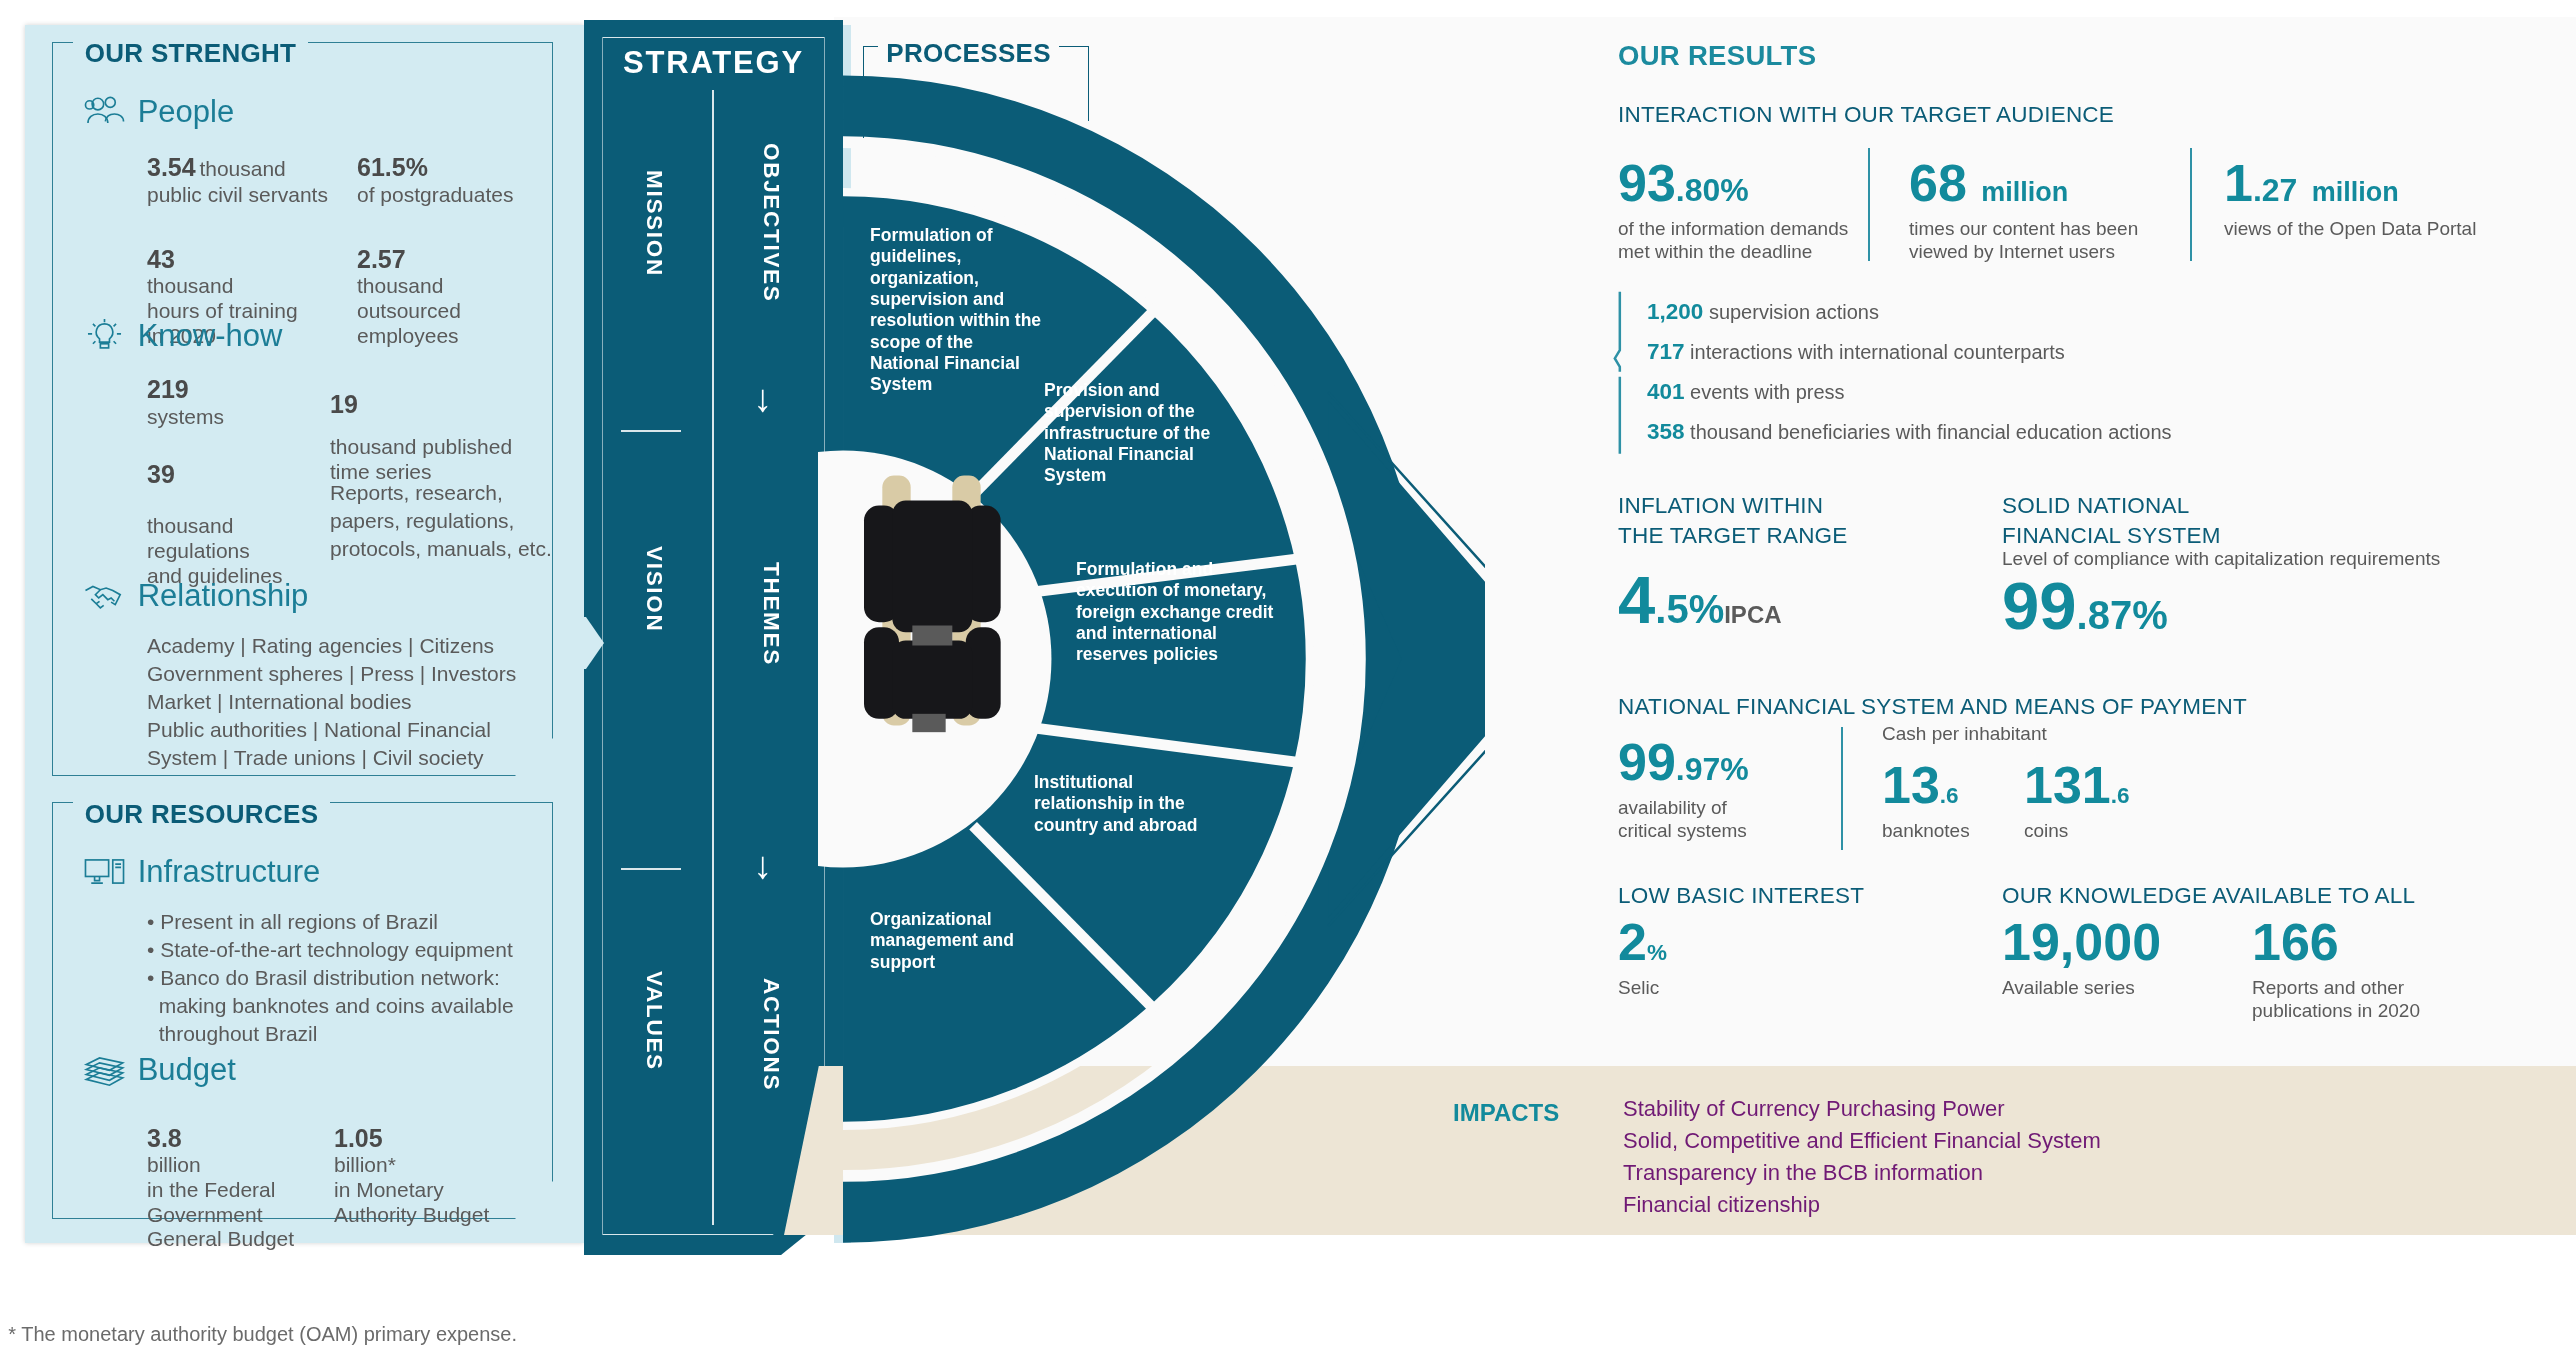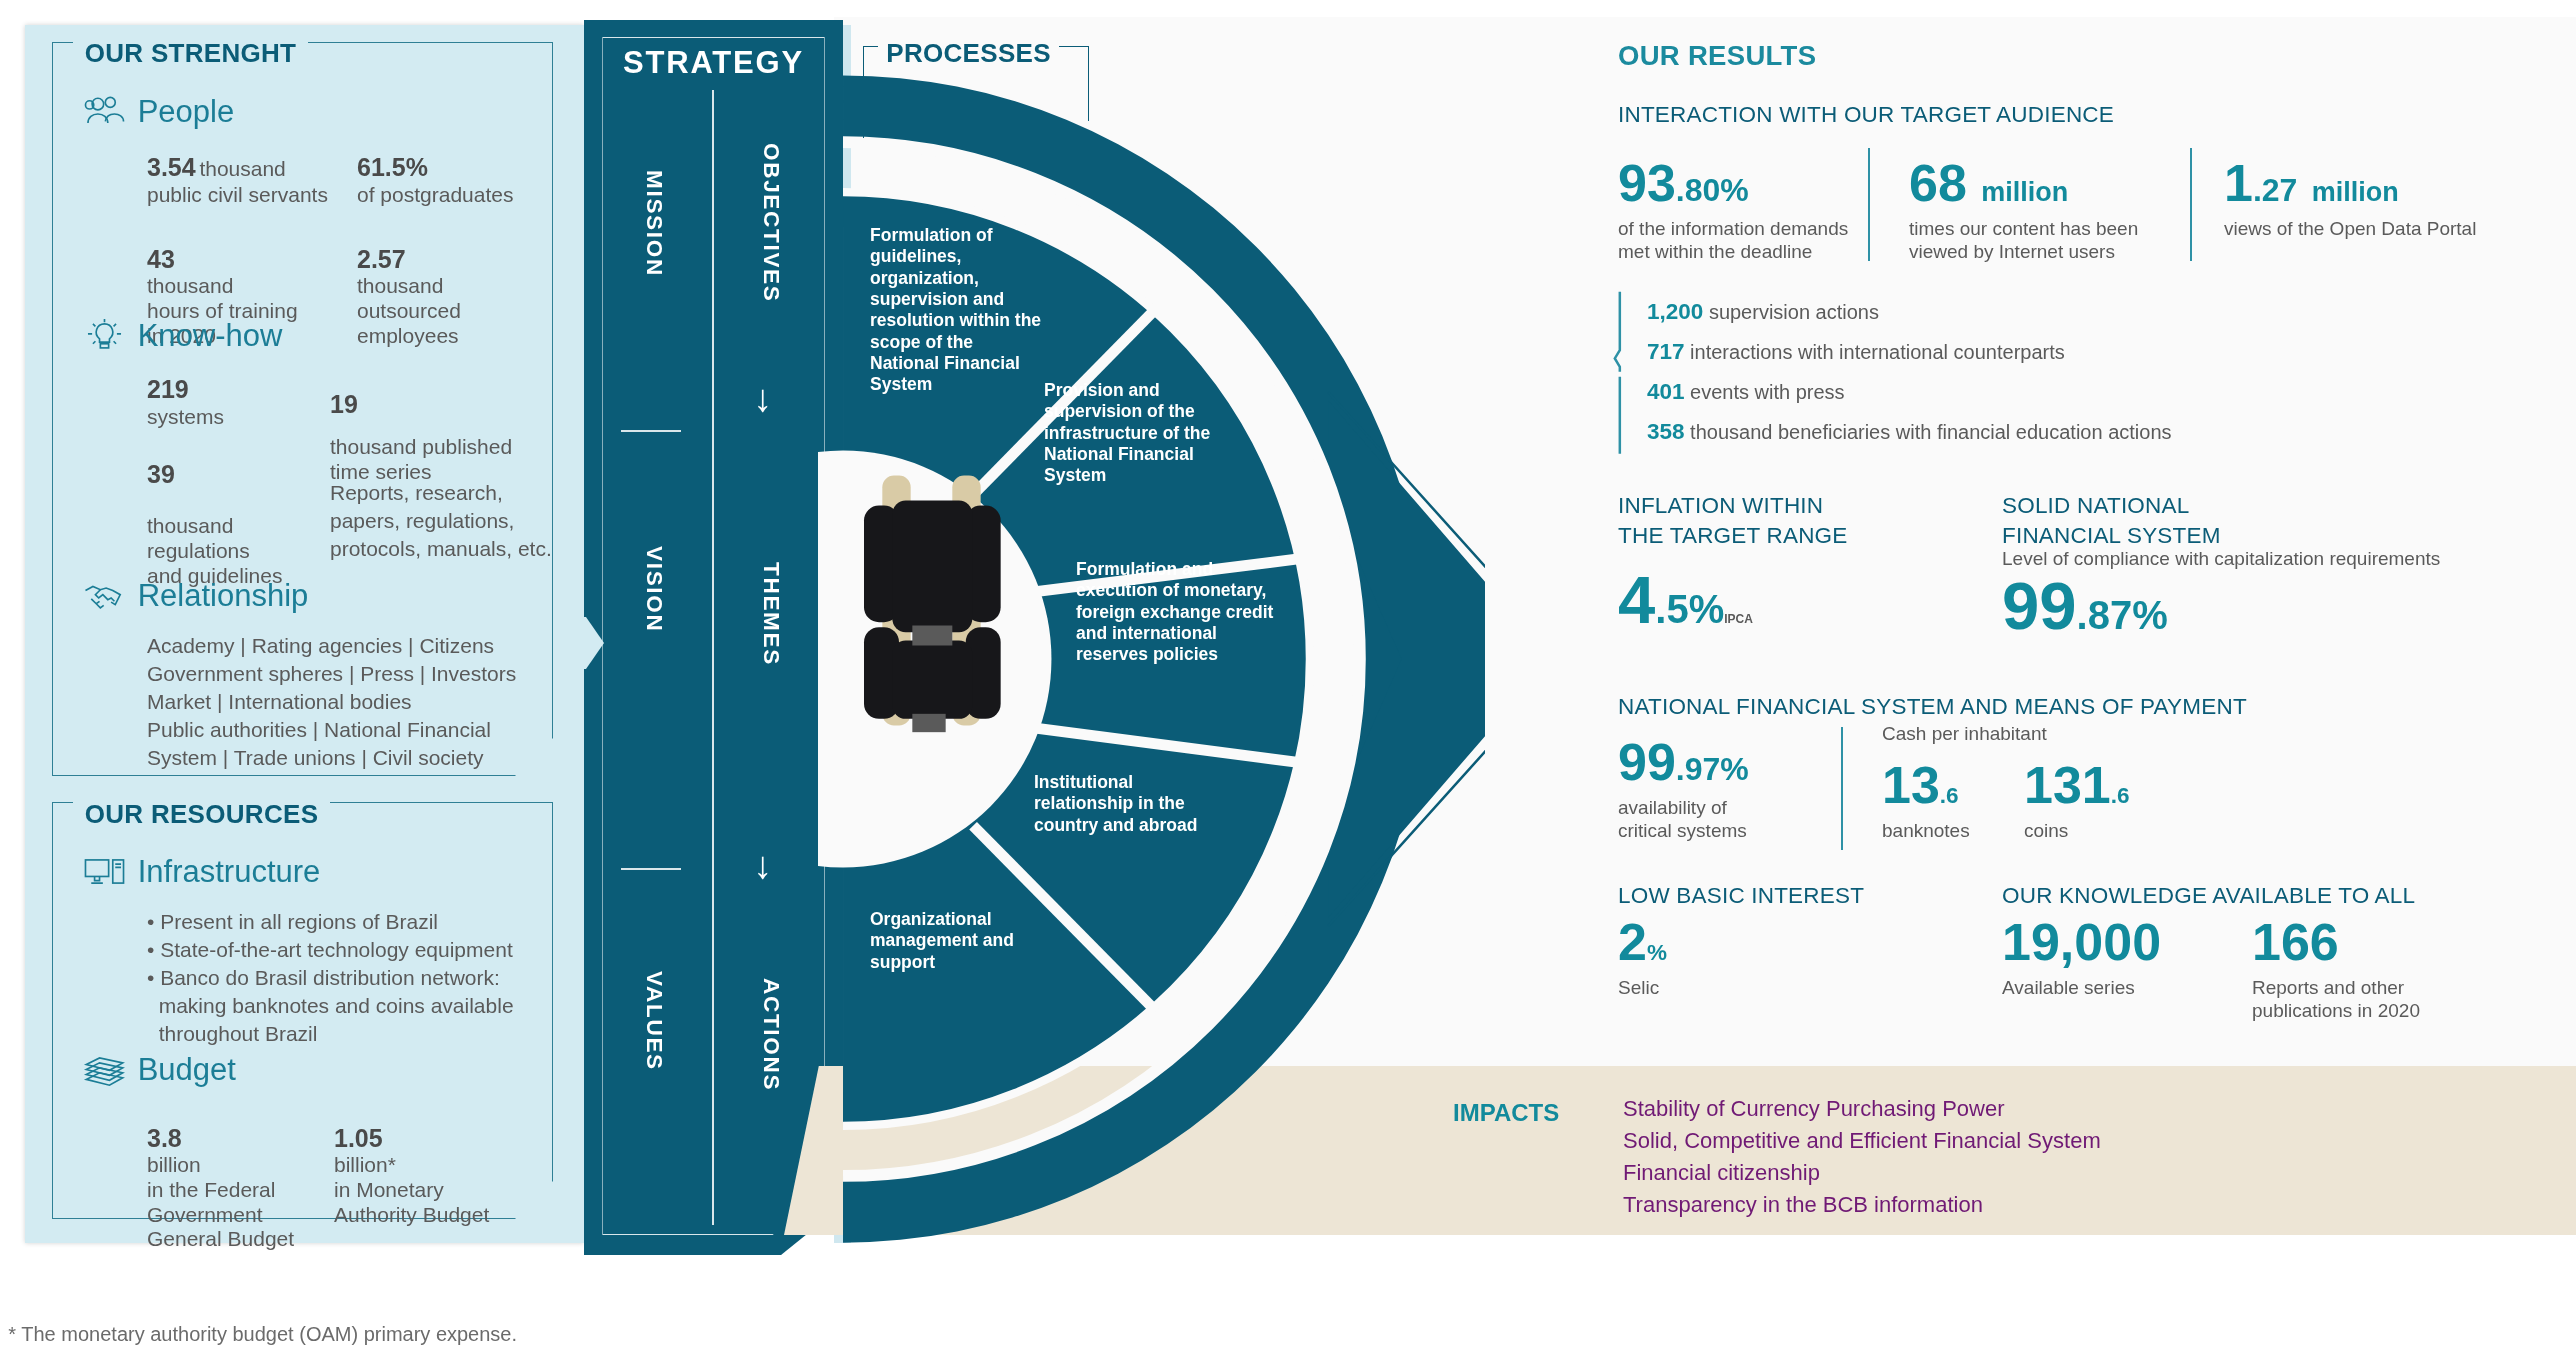--- a/index.html
+++ b/index.html
@@ -486,21 +486,21 @@
   </div>
   <div class="listline" style="left:1647px; top:419px;">
     <b>358</b>
     <span>thousand beneficiaries with financial education actions</span>
   </div>
 
   <div class="res-sub" style="left:1618px; top:491px; white-space:pre-line; line-height:1.35;">INFLATION WITHIN
 THE TARGET RANGE</div>
   <div class="kpi" style="left:1618px; top:566px;">
     <div class="num" style="font-size:67px;">
-      <span>4</span><span class="frac" style="font-size:40px;">.5%</span><span class="cap-in" style="font-size:12px;text-align:center;">IPCA</span>
+      <span>4</span><span class="frac" style="font-size:40px;">.5%</span><span class="cap-in" style="font-size:24px;text-align:center;">IPCA</span>
     </div>
   </div>
 
   <div class="res-sub" style="left:2002px; top:491px; white-space:pre-line; line-height:1.35;">SOLID NATIONAL
 FINANCIAL SYSTEM</div>
   <div class="kpi" style="left:2002px; top:547px;">
     <div class="cap" style="margin-top:0;">Level of compliance with capitalization requirements</div>
   </div>
   <div class="kpi" style="left:2002px; top:572px;">
     <div class="num" style="font-size:67px;">
@@ -559,20 +559,20 @@
     <div class="cap" style="white-space:pre-line;">Reports and other
 publications in 2020</div>
   </div>
 
   <div class="impacts-band-left"></div>
   <div class="impacts-band"></div>
   <div class="impacts-label">IMPACTS</div>
   <div class="impacts-list">
     <div>Stability of Currency Purchasing Power</div>
     <div>Solid, Competitive and Efficient Financial System</div>
+    <div>Transparency in the BCB information</div>
     <div>Financial citizenship</div>
-    <div>Transparency in the BCB information</div>
   </div>
 
   <div class="footnote">*  The monetary authority budget (OAM) primary expense.</div>
 
 </div>
 
 
 </body></html>

